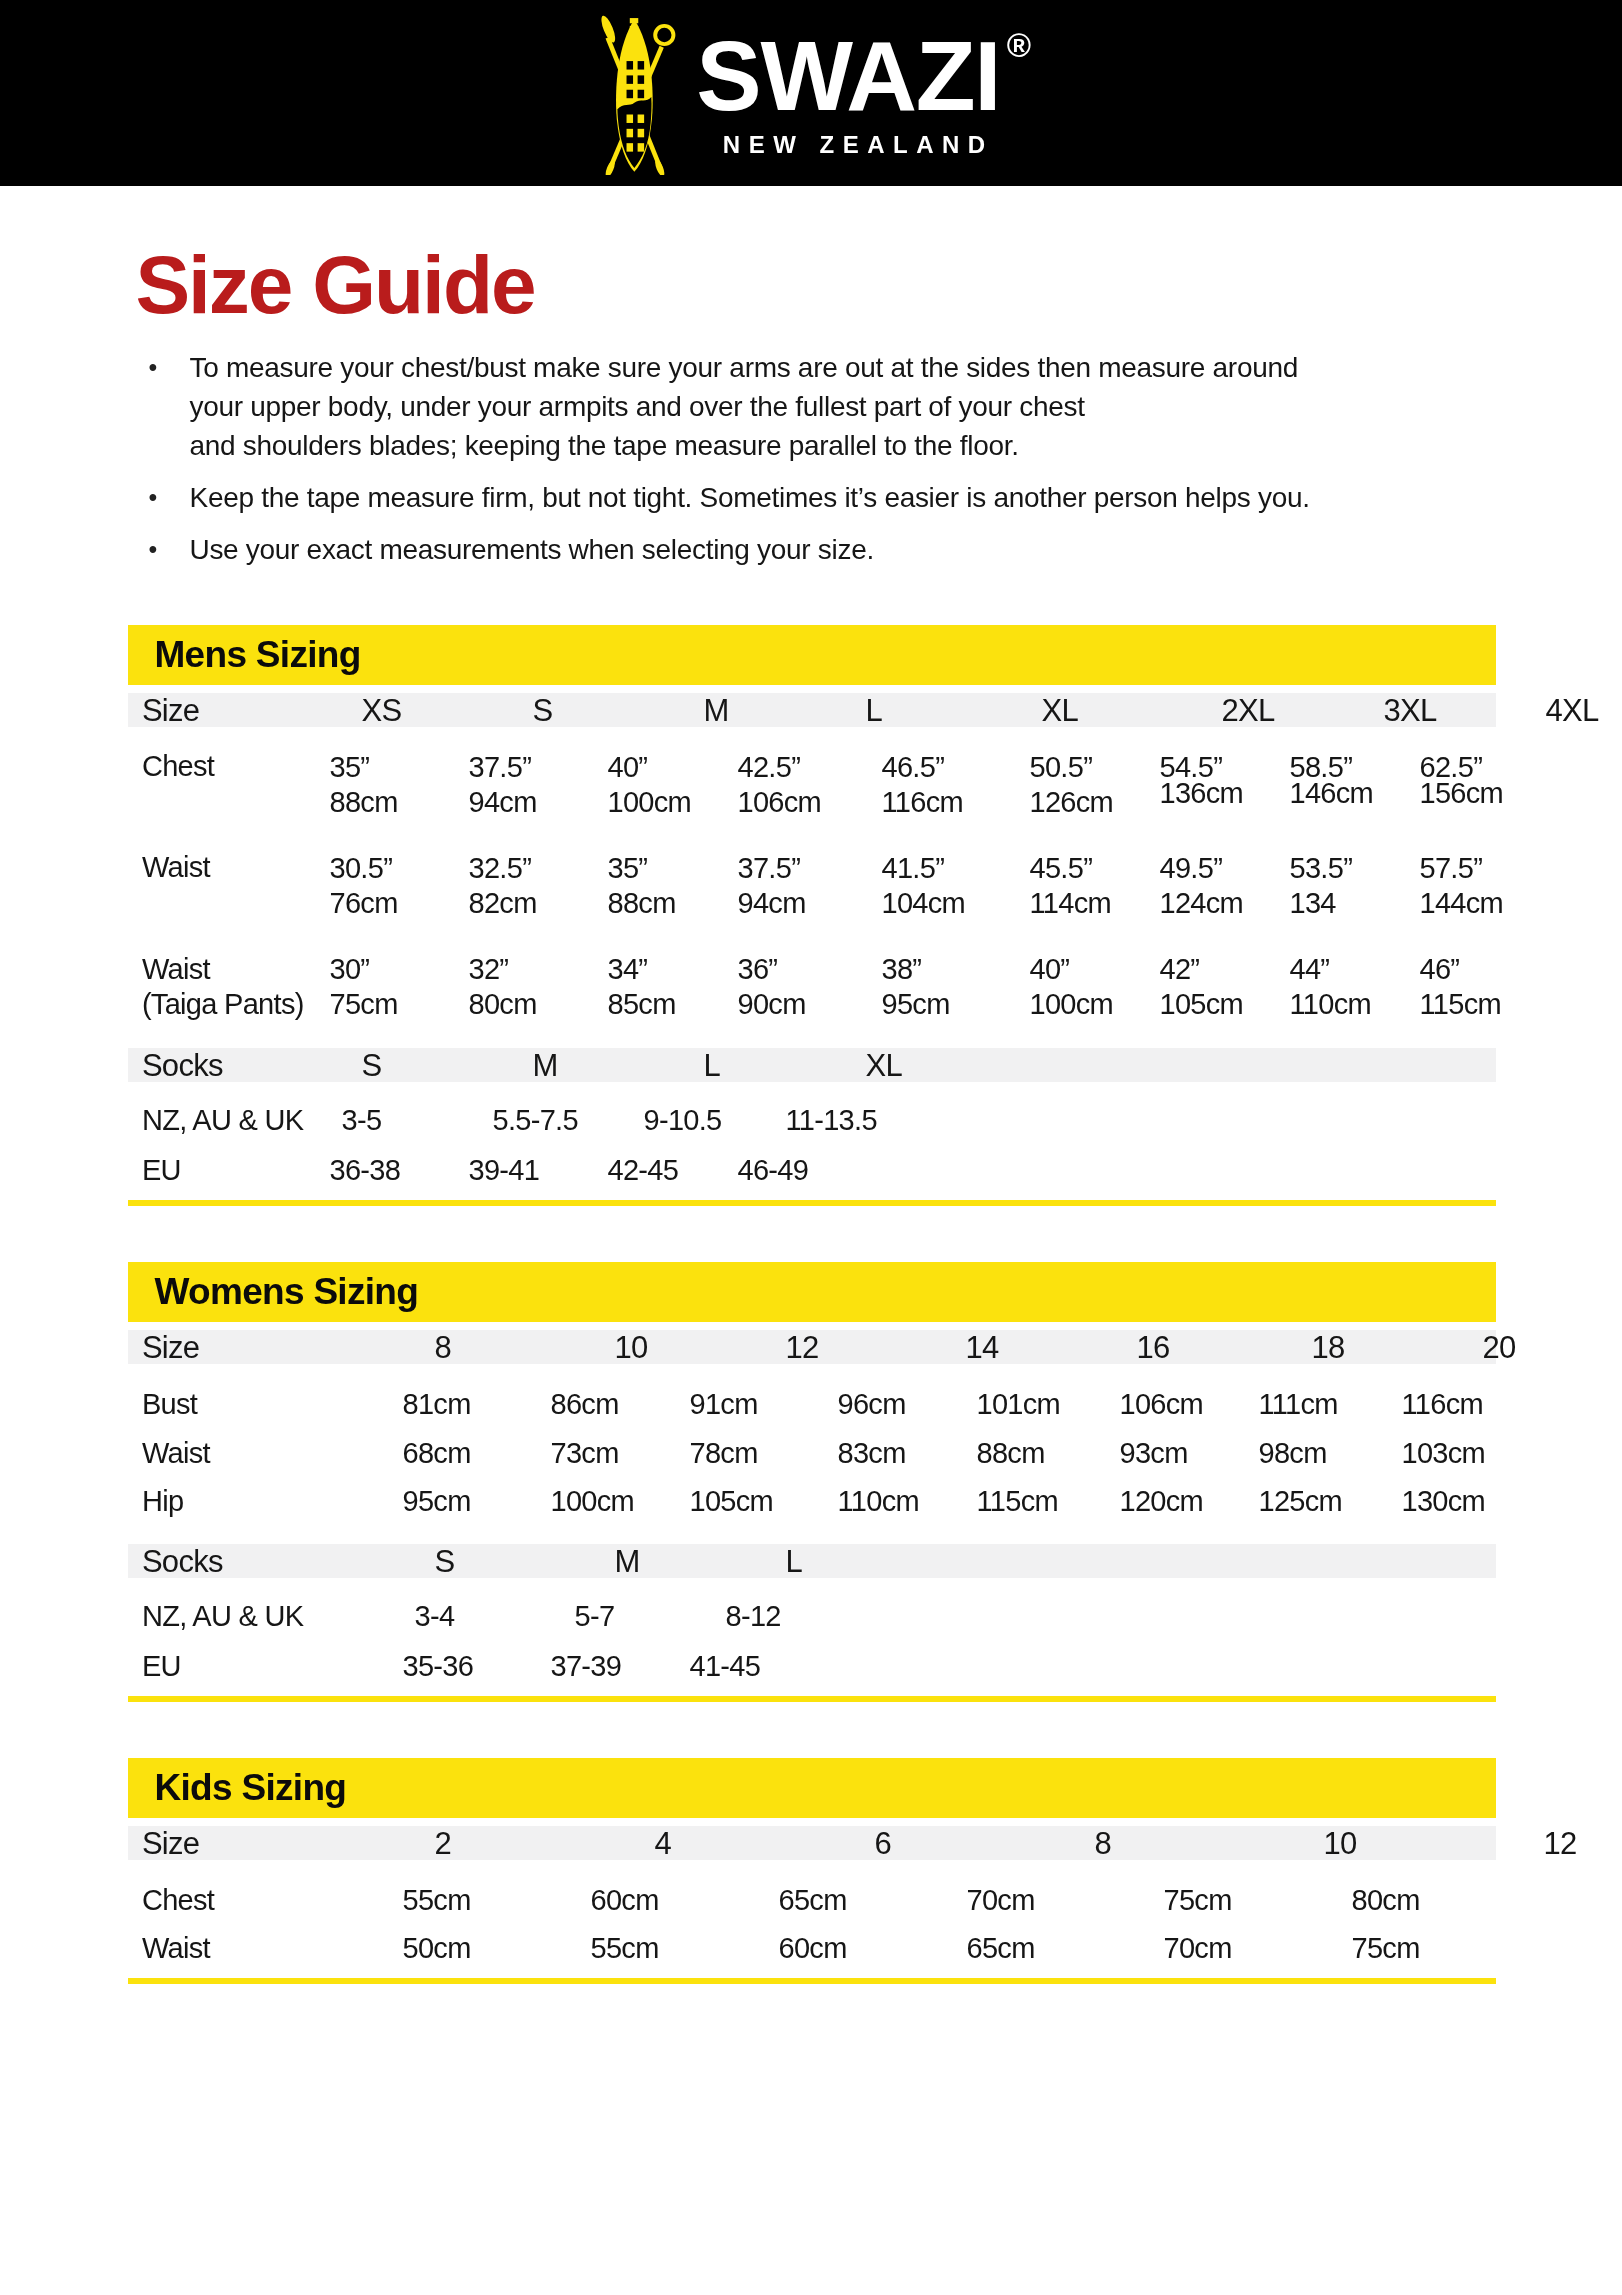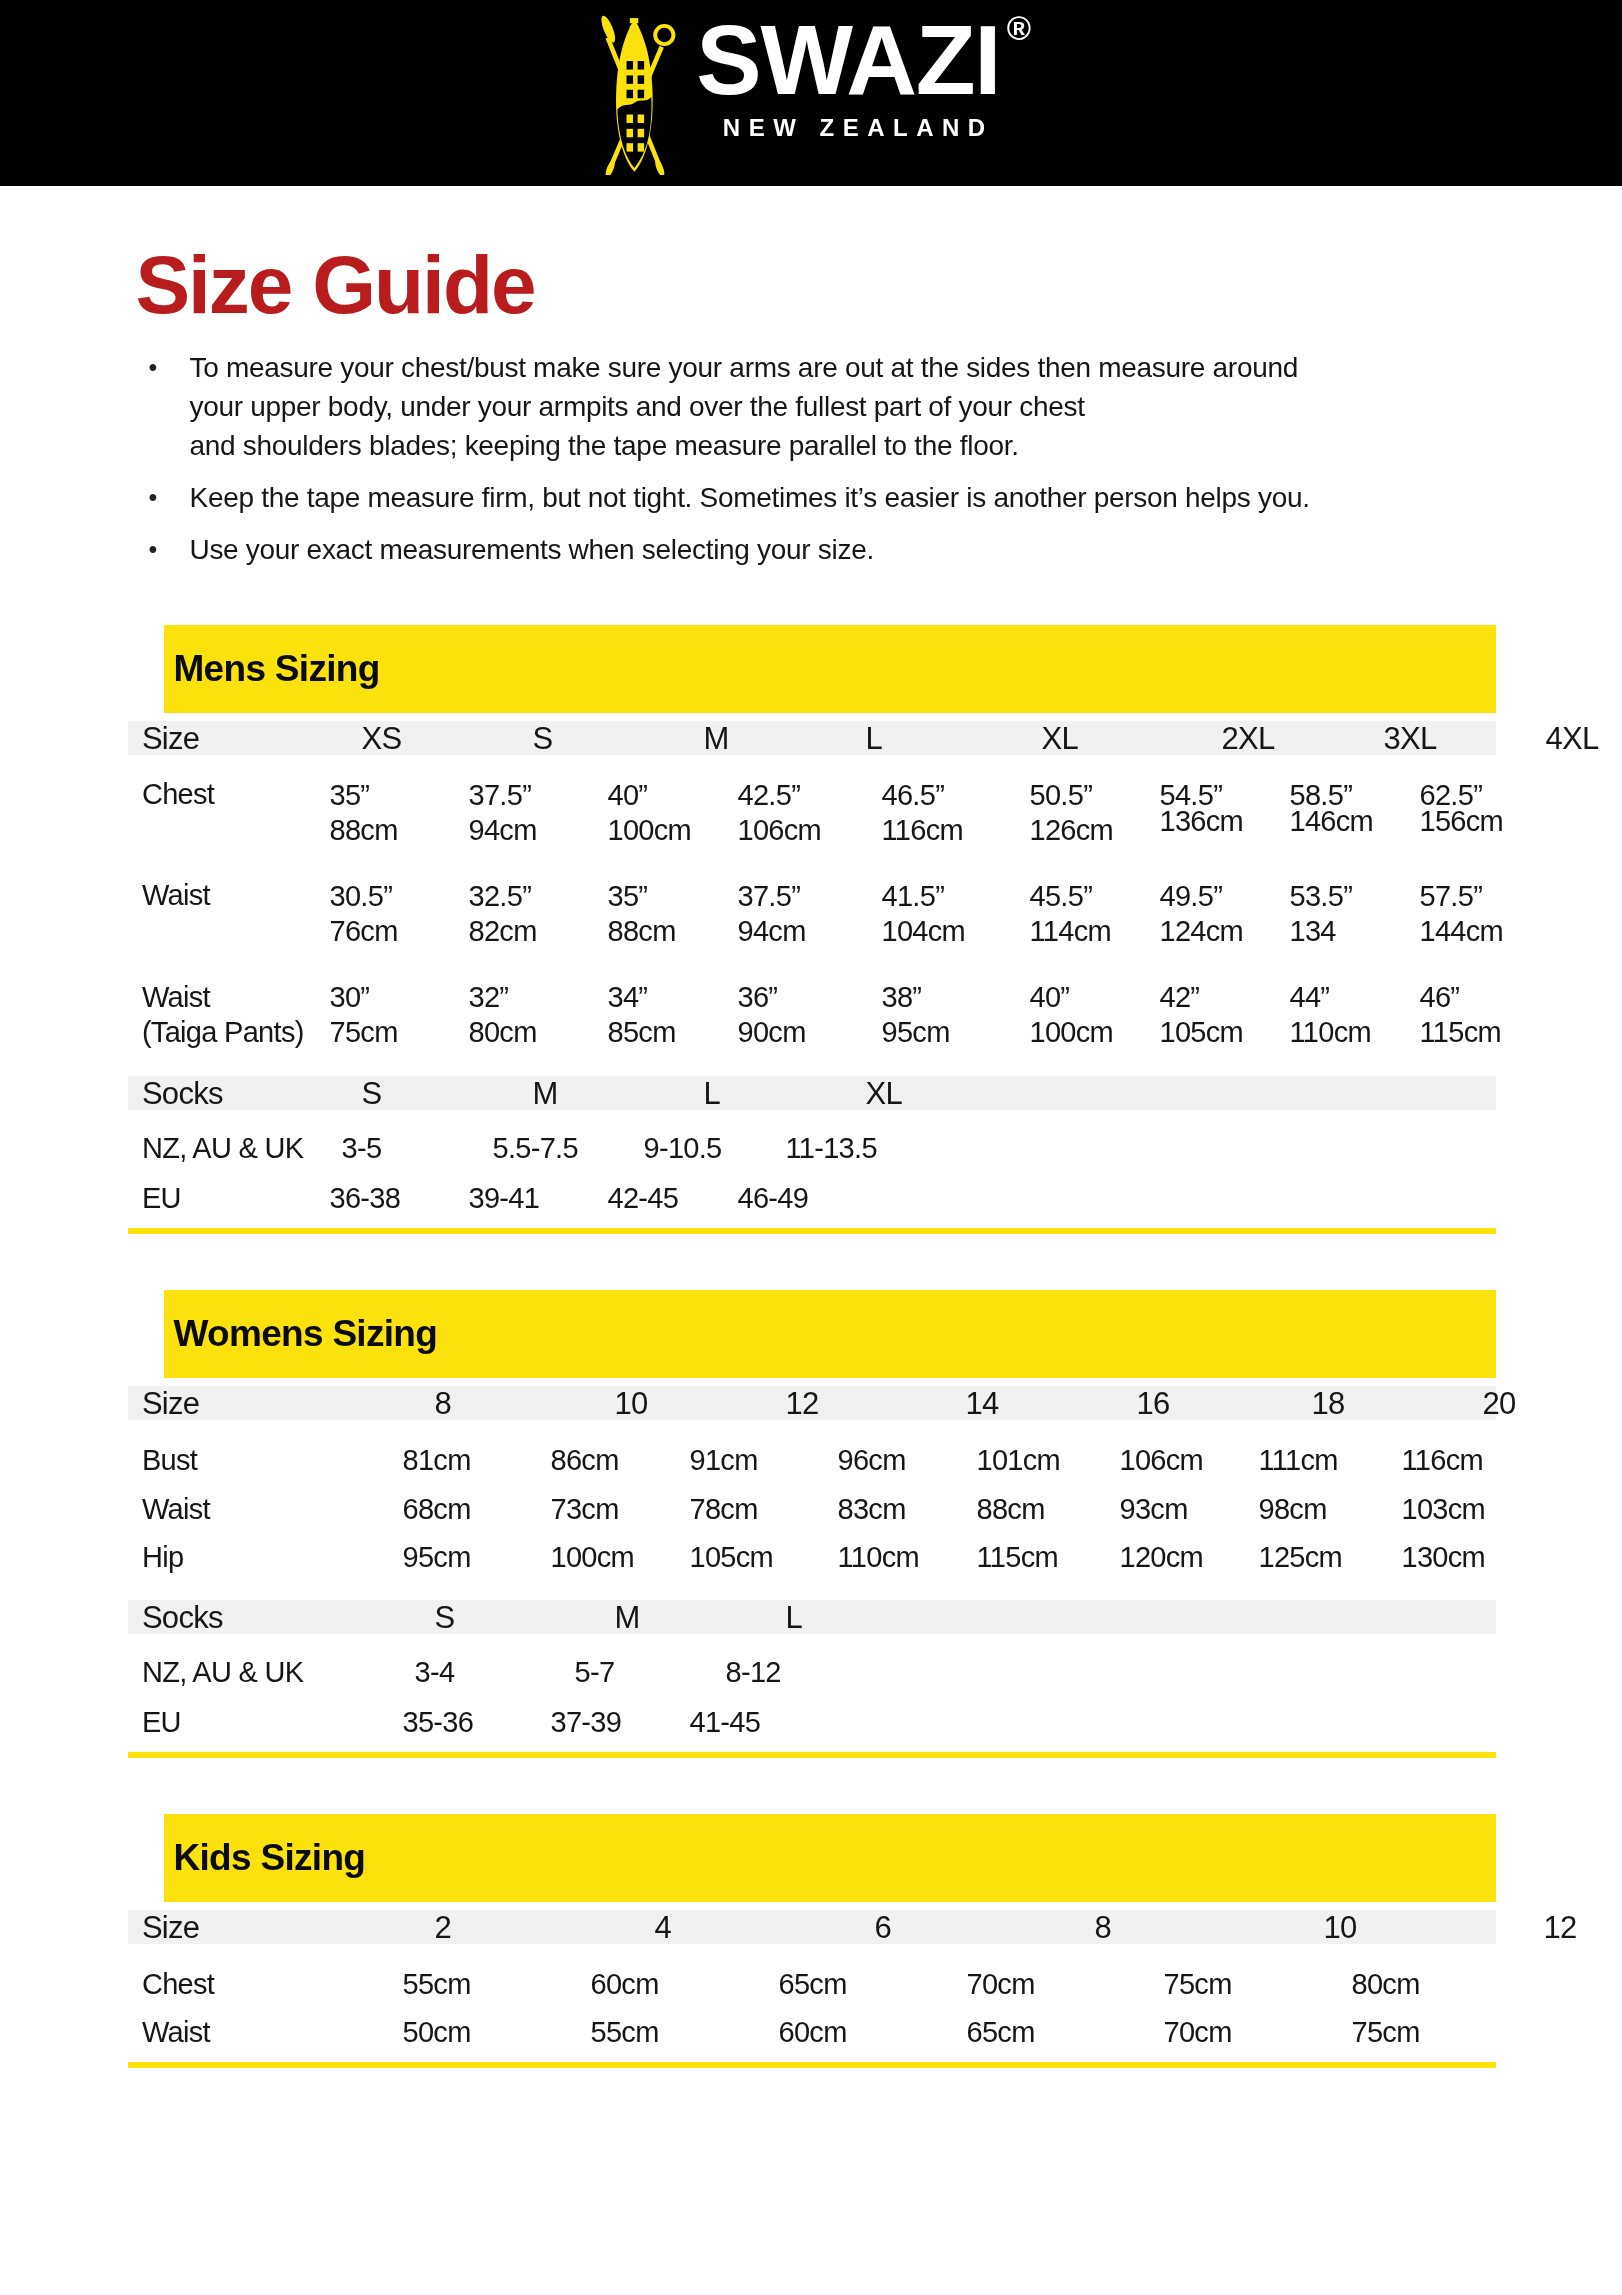--- a/index.html
+++ b/index.html
@@ -14,21 +14,21 @@
     font-family:"Liberation Sans","DejaVu Sans",sans-serif;
     color:var(--ink);
     letter-spacing:-0.3px;
     overflow:hidden;
   }
   
   .brand-header{
     height:186px;background:#000;
     display:flex;align-items:center;justify-content:center;
   }
-  .logo{display:flex;align-items:flex-start;gap:18px;}
+  .logo{display:flex;align-items:center;gap:18px;}
   .logo svg{display:block;}
   .wordmark-row{display:flex;align-items:flex-start;}
   .wordmark{
     color:#fff;font-size:98px;font-weight:900;line-height:1;
     letter-spacing:-1.3px;
   }
   .reg{color:#fff;font-size:33px;line-height:1;margin-left:6.5px;margin-top:1.3px;font-weight:700;}
   .country{
     color:#fff;font-size:24px;font-weight:700;letter-spacing:8.5px;
     text-align:right;margin-top:5.2px;padding-right:37px;
@@ -46,22 +46,22 @@
     position:relative;padding-left:62px;font-size:28px;line-height:39px;
     margin-bottom:13px;
   }
   .tips li::before{
     content:"•";position:absolute;left:21px;top:0;
     font-size:25px;color:#222;
   }
   
   .section{margin-top:56px;}
   .section-bar{
-    height:88px;background:var(--yellow);
-    display:flex;align-items:center;padding-left:10px;margin-left:36px;
+    height:60px;background:var(--yellow);
+    display:flex;align-items:center;padding-left:27px;
   }
   .section-bar-title{font-size:37px;font-weight:800;letter-spacing:-0.7px;color:#0b0b0b;}
   .trow{display:grid;}
   .grid-mens{grid-template-columns:202px 139px 139px 130px 144px 148px 130px 130px 130px 77px;}
   .grid-womens{grid-template-columns:275px 148px 139px 148px 139px 143px 139px 143px 94px;}
   .grid-kids{grid-template-columns:275px 188px 188px 188px 197px 188px 143px;}
   .thead{
     background:var(--gray);height:34px;align-items:center;
     margin-top:7.9px;font-size:31px;font-weight:400;letter-spacing:-0.7px;gap:32px;
   }

